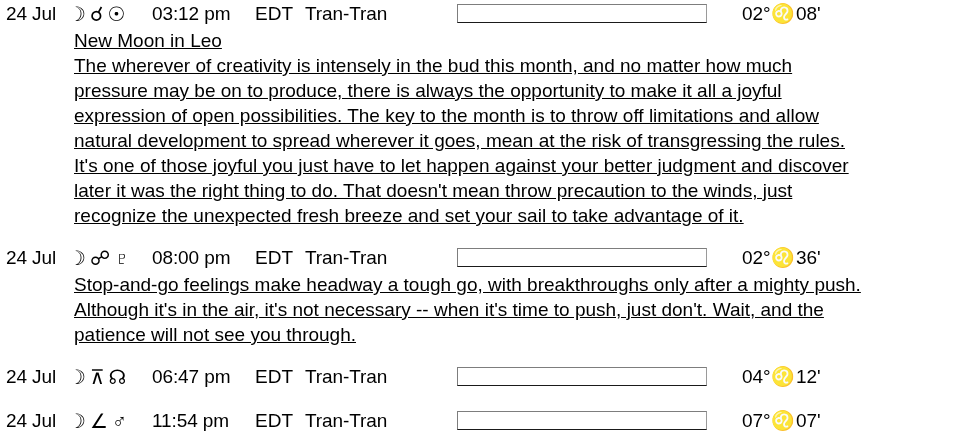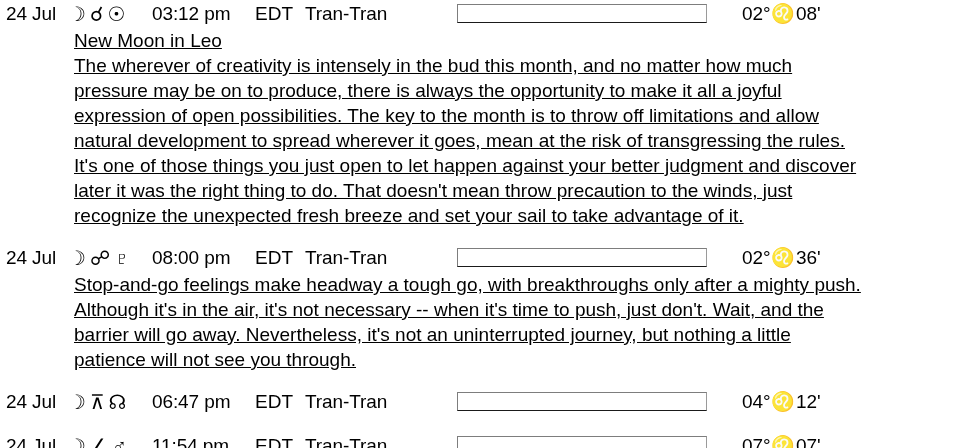--- a/index.html
+++ b/index.html
@@ -142,21 +142,21 @@
         <span class="bar-fill" style="width: 11%;"></span>
       </span>
       <span class="position"><span>02°</span><span class="sign-glyph">♌</span><span>08'</span></span>
     </div>
     <div class="entry-body">
       <div class="subtitle">New Moon in Leo</div>
       <div class="body-line">The wherever of creativity is intensely in the bud this month, and no matter how much</div>
       <div class="body-line">pressure may be on to produce, there is always the opportunity to make it all a joyful</div>
       <div class="body-line">expression of open possibilities. The key to the month is to throw off limitations and allow</div>
       <div class="body-line">natural development to spread wherever it goes, mean at the risk of transgressing the rules.</div>
-      <div class="body-line">It's one of those things you just open to let happen against your better judgment and discover</div>
+      <div class="body-line">It's one of those joyful you just have to let happen against your better judgment and discover</div>
       <div class="body-line">later it was the right thing to do. That doesn't mean throw precaution to the winds, just</div>
       <div class="body-line">recognize the unexpected fresh breeze and set your sail to take advantage of it.</div>
     </div>
   </div>
 
   <div class="spacer-md"></div>
 
   <div class="entry">
     <div class="entry-header">
       <span class="date">24 Jul</span>
@@ -167,21 +167,20 @@
       <span class="zone">EDT</span>
       <span class="aspect-type">Tran-Tran</span>
       <span class="bar-wrap">
         <span class="bar-fill" style="width: 11%;"></span>
       </span>
       <span class="position"><span>02°</span><span class="sign-glyph">♌</span><span>36'</span></span>
     </div>
     <div class="entry-body">
       <div class="body-line">Stop-and-go feelings make headway a tough go, with breakthroughs only after a mighty push.</div>
       <div class="body-line">Although it's in the air, it's not necessary -- when it's time to push, just don't. Wait, and the</div>
-      <div class="body-line">barrier will go away. Nevertheless, it's not an uninterrupted journey, but nothing a little</div>
       <div class="body-line">patience will not see you through.</div>
     </div>
   </div>
 
   <div class="spacer-md"></div>
 
   <div class="entry">
     <div class="entry-header">
       <span class="date">24 Jul</span>
       <span class="glyphs">

